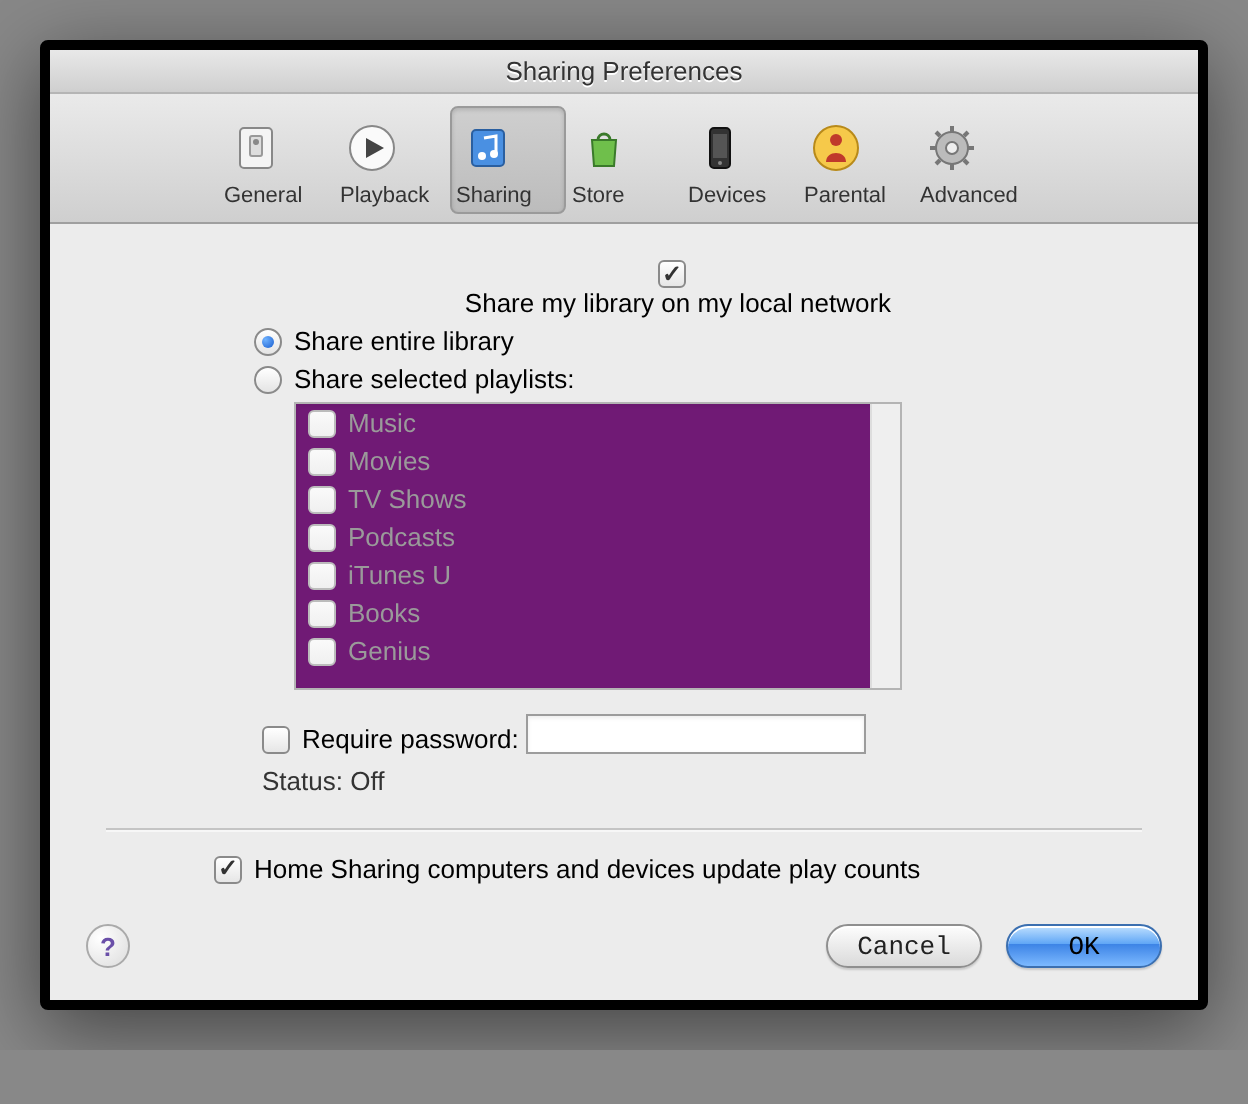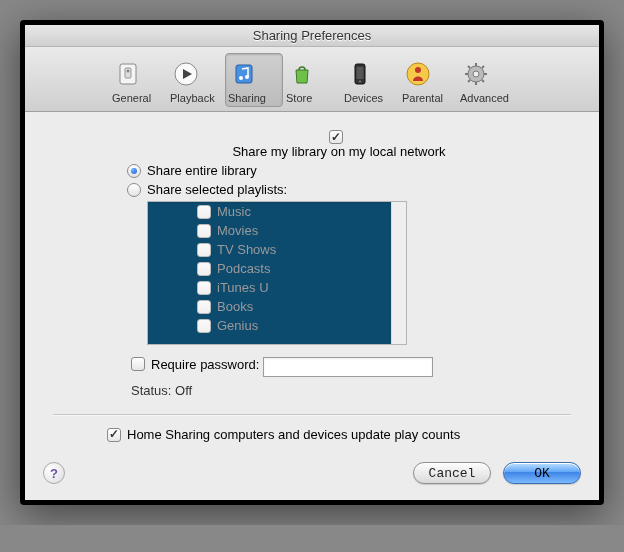--- a/index.html
+++ b/index.html
@@ -103,49 +103,48 @@
     flex-shrink: 0;
   }
   .radio.selected::after {
     content: "";
     width: 6px; height: 6px;
     border-radius: 50%;
     background: radial-gradient(circle at 30% 30%, #6fb2ff, #1a5fd0);
   }
   .playlist-box {
     margin: 4px 0 12px 94px;
-    width: 260px;
+    width: 304px;
     height: 144px;
     border: 1px solid #b4b4b4;
-    background: #0c4a6e;
+    background: #701a75;
     box-shadow: inset 0 1px 2px rgba(0,0,0,0.07);
     overflow: hidden;
     position: relative;
-    padding-left: 43px;
   }
   .playlist-box .scroll-gutter {
     position: absolute;
     right: 0; top: 0; bottom: 0;
     width: 15px;
     background: #efefef;
     border-left: 1px solid #ddd;
   }
   .playlist-item {
     display: flex;
     align-items: center;
     padding: 2px 6px;
     color: #9a9a9a;
     font-size: 13px;
   }
   .playlist-item .checkbox { margin-right: 6px; }
   .pw-row {
     margin-left: 78px;
     margin-top: 6px;
     display: flex;
-    align-items: flex-start;
+    align-items: flex-end;
   }
   .pw-input {
     width: 170px;
     height: 20px;
     border: 1px solid #9c9c9c;
     background: #fff;
     margin-left: 4px;
     box-shadow: inset 0 1px 2px rgba(0,0,0,0.08);
   }
   .status-row {

